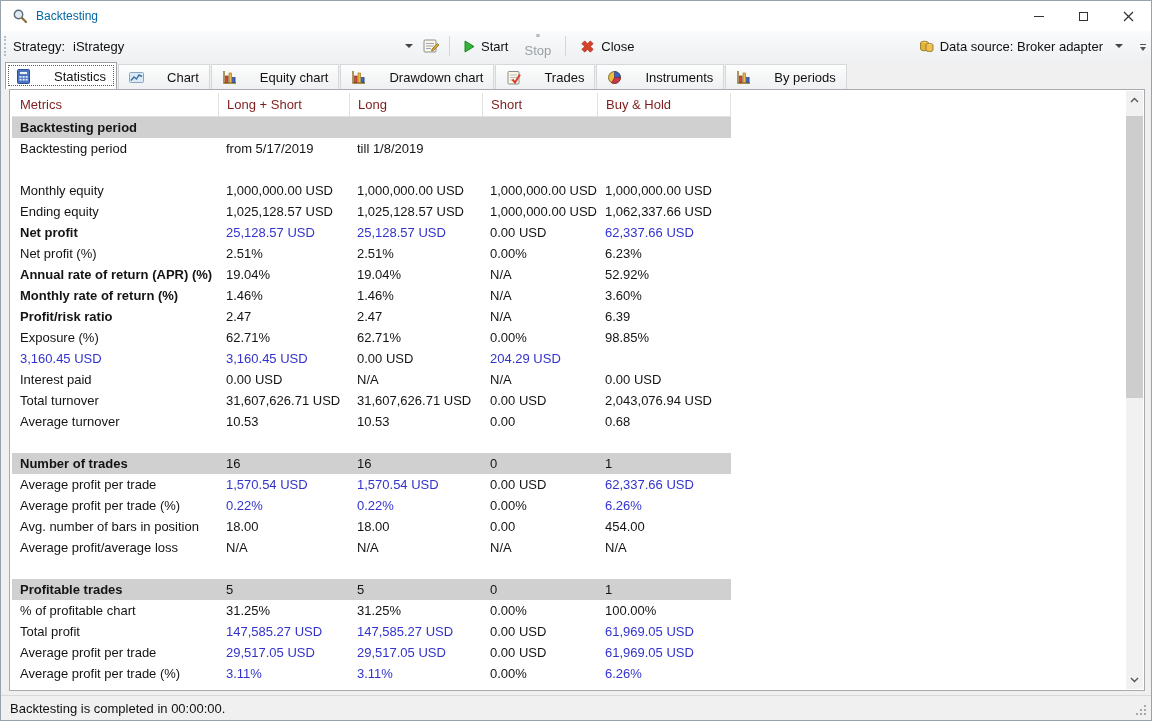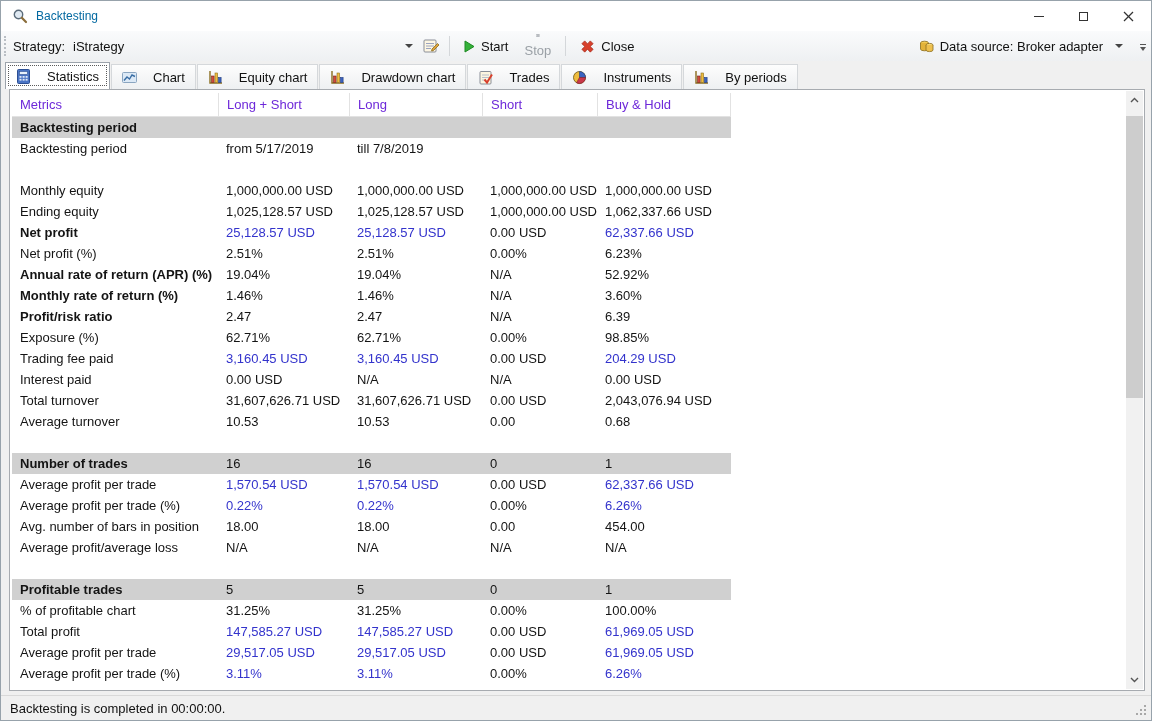--- a/index.html
+++ b/index.html
@@ -37,33 +37,33 @@
   .tb-right{ display:flex; align-items:center; margin-right:14px; }
   .overflow-btn{ position:absolute; right:2px; top:8px; width:12px; height:16px;
                  display:flex; flex-direction:column; align-items:center; justify-content:center; gap:2px; }
   .overflow-btn .bar{ width:6px; height:1px; background:#555; }
   .overflow-btn .tri{ width:0; height:0; border-left:3px solid transparent;
                       border-right:3px solid transparent; border-top:4px solid #555; }
 
   
   .tabbar{ position:absolute; top:60px; left:0; right:0; height:28px; background:#f0f0f0;
            display:flex; align-items:flex-end; padding-left:4px; }
-  .tab{ height:25px; display:flex; align-items:center; gap:16px; padding:0 10px;
+  .tab{ height:25px; display:flex; align-items:center; gap:23px; padding:0 10px;
         font-size:13px; color:#111; background:linear-gradient(#fdfdfd,#eef0f2);
         border:1px solid #d5d8db; border-bottom:none; margin-right:1px; }
   .tab.selected{ height:27px; background:#ffffff; border:1px solid #9ca3ab; border-bottom:none;
                  outline:1px dotted #5a5a5a; outline-offset:-4px; }
   .tab-icon{ width:15px; height:15px; display:flex; }
 
   
   .panel{ position:absolute; left:8px; top:88px; width:1136px; bottom:29px;
           background:#ffffff; border:1px solid #a7abb0; }
   .grid{ position:absolute; left:2px; top:3px; }
   .t-header{ display:grid; grid-template-columns:206px 131px 133px 115px 134px;
-             height:24px; line-height:23px; font-size:13px; color:#6d28d9;
+             height:24px; line-height:23px; font-size:13px; color:#7f1d1d;
              border-bottom:1px solid #e2e2e2; width:719px; }
   .th{ padding-left:8px; white-space:nowrap; overflow:hidden; }
   .th + .th{ border-left:1px solid #e2e2e2; }
   .th:last-child{ border-right:1px solid #e2e2e2; }
   .trow{ display:grid; grid-template-columns:206px 131px 133px 115px 134px;
          height:21px; line-height:21px; font-size:13px; color:#141414; width:719px; }
   .trow.spacer{ background:transparent; }
   .trow.section{ background:#d0d0d0; }
   .trow.section .label{ font-weight:bold; }
   .trow.bold .label{ font-weight:bold; }
@@ -262,21 +262,21 @@
           <div class="trow section">
             <div class="td label">Backtesting period</div>
             <div class="td val"></div>
             <div class="td val"></div>
             <div class="td val"></div>
             <div class="td val"></div>
           </div>
           <div class="trow data">
             <div class="td label">Backtesting period</div>
             <div class="td val">from 5/17/2019</div>
-            <div class="td val">till 7/8/2019</div>
+            <div class="td val">till 1/8/2019</div>
             <div class="td val"></div>
             <div class="td val"></div>
           </div>
           <div class="trow spacer"></div>
           <div class="trow data">
             <div class="td label">Monthly equity</div>
             <div class="td val">1,000,000.00 USD</div>
             <div class="td val">1,000,000.00 USD</div>
             <div class="td val">1,000,000.00 USD</div>
             <div class="td val">1,000,000.00 USD</div>
@@ -324,21 +324,20 @@
             <div class="td val">6.39</div>
           </div>
           <div class="trow data">
             <div class="td label">Exposure (%)</div>
             <div class="td val">62.71%</div>
             <div class="td val">62.71%</div>
             <div class="td val">0.00%</div>
             <div class="td val">98.85%</div>
           </div>
           <div class="trow data">
-            <div class="td label">Trading fee paid</div>
             <div class="td val blue">3,160.45 USD</div>
             <div class="td val blue">3,160.45 USD</div>
             <div class="td val">0.00 USD</div>
             <div class="td val blue">204.29 USD</div>
           </div>
           <div class="trow data">
             <div class="td label">Interest paid</div>
             <div class="td val">0.00 USD</div>
             <div class="td val">N/A</div>
             <div class="td val">N/A</div>

